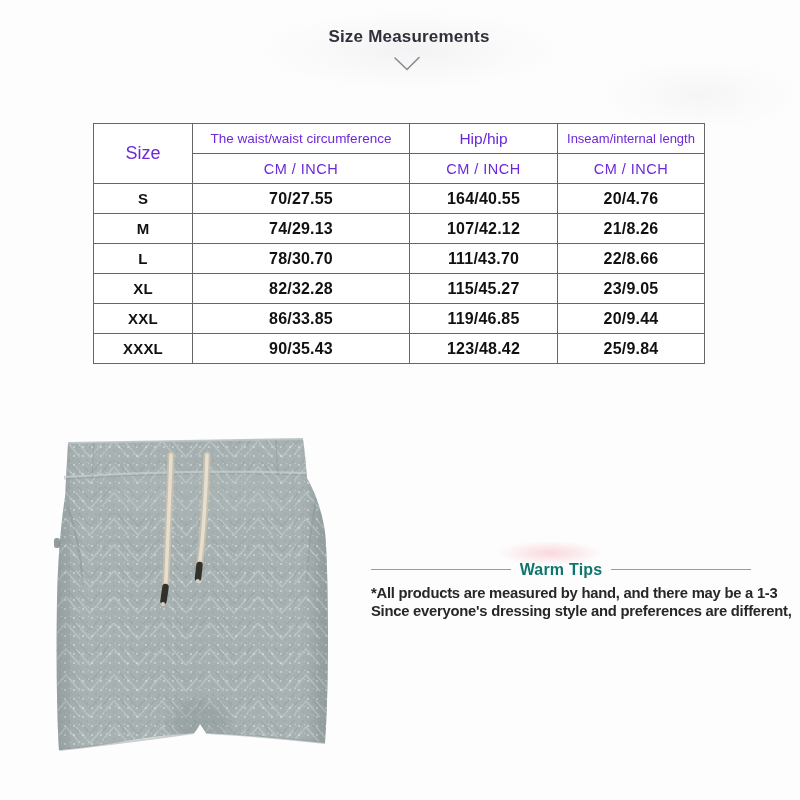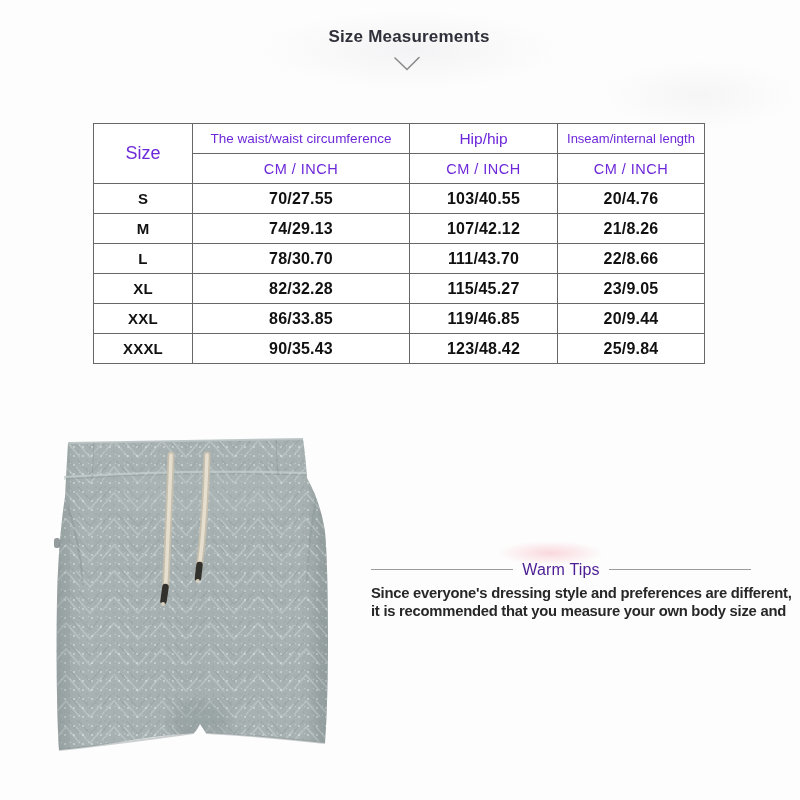--- a/index.html
+++ b/index.html
@@ -43,21 +43,21 @@
   .pink-blob {
     position:absolute; left:498px; top:541px; width:105px; height:24px;
     background:radial-gradient(ellipse, rgba(246,185,195,0.55), rgba(246,185,195,0) 72%);
     pointer-events:none;
   }
   .tips-head {
     position:absolute; left:371px; top:560px; width:380px; height:19px;
     display:flex; align-items:center; gap:9px;
   }
   .tips-rule { flex:1 1 auto; height:1px; background:#9b9b9b; }
-  .tips-title { font-size:16px; font-weight:400; color:#4c1d95; letter-spacing:0.2px; white-space:nowrap; }
+  .tips-title { font-size:16px; font-weight:700; color:#0f766e; letter-spacing:0.2px; white-space:nowrap; }
   .tips-body { position:absolute; left:371px; top:584px; width:430px; }
   .tip-line {
     font-size:14.8px; font-weight:700; color:#272727;
     line-height:18.3px; letter-spacing:-0.25px; white-space:nowrap;
   }
 
   
   .shorts-wrap { position:absolute; left:54px; top:435px; width:294px; height:330px; }
 </style>
 </head>
@@ -91,21 +91,21 @@
     <tr class="unit-row">
       <th>CM / INCH</th>
       <th>CM / INCH</th>
       <th>CM / INCH</th>
     </tr>
   </thead>
   <tbody>
       <tr>
     <td class="size-cell">S</td>
     <td>70/27.55</td>
-    <td>103/40.55</td>
+    <td>164/40.55</td>
     <td>20/4.76</td>
   </tr>
       <tr>
     <td class="size-cell">M</td>
     <td>74/29.13</td>
     <td>107/42.12</td>
     <td>21/8.26</td>
   </tr>
       <tr>
     <td class="size-cell">L</td>
@@ -201,15 +201,15 @@
   </svg>
 </div>
 
 <div class="pink-blob"></div>
 <div class="tips-head">
   <span class="tips-rule"></span>
   <span class="tips-title">Warm Tips</span>
   <span class="tips-rule"></span>
 </div>
 <div class="tips-body">
+    <div class="tip-line">*All products are measured by hand, and there may be a 1-3</div>
     <div class="tip-line">Since everyone's dressing style and preferences are different,</div>
-    <div class="tip-line">it is recommended that you measure your own body size and</div>
   </div>
 
 </body></html>

